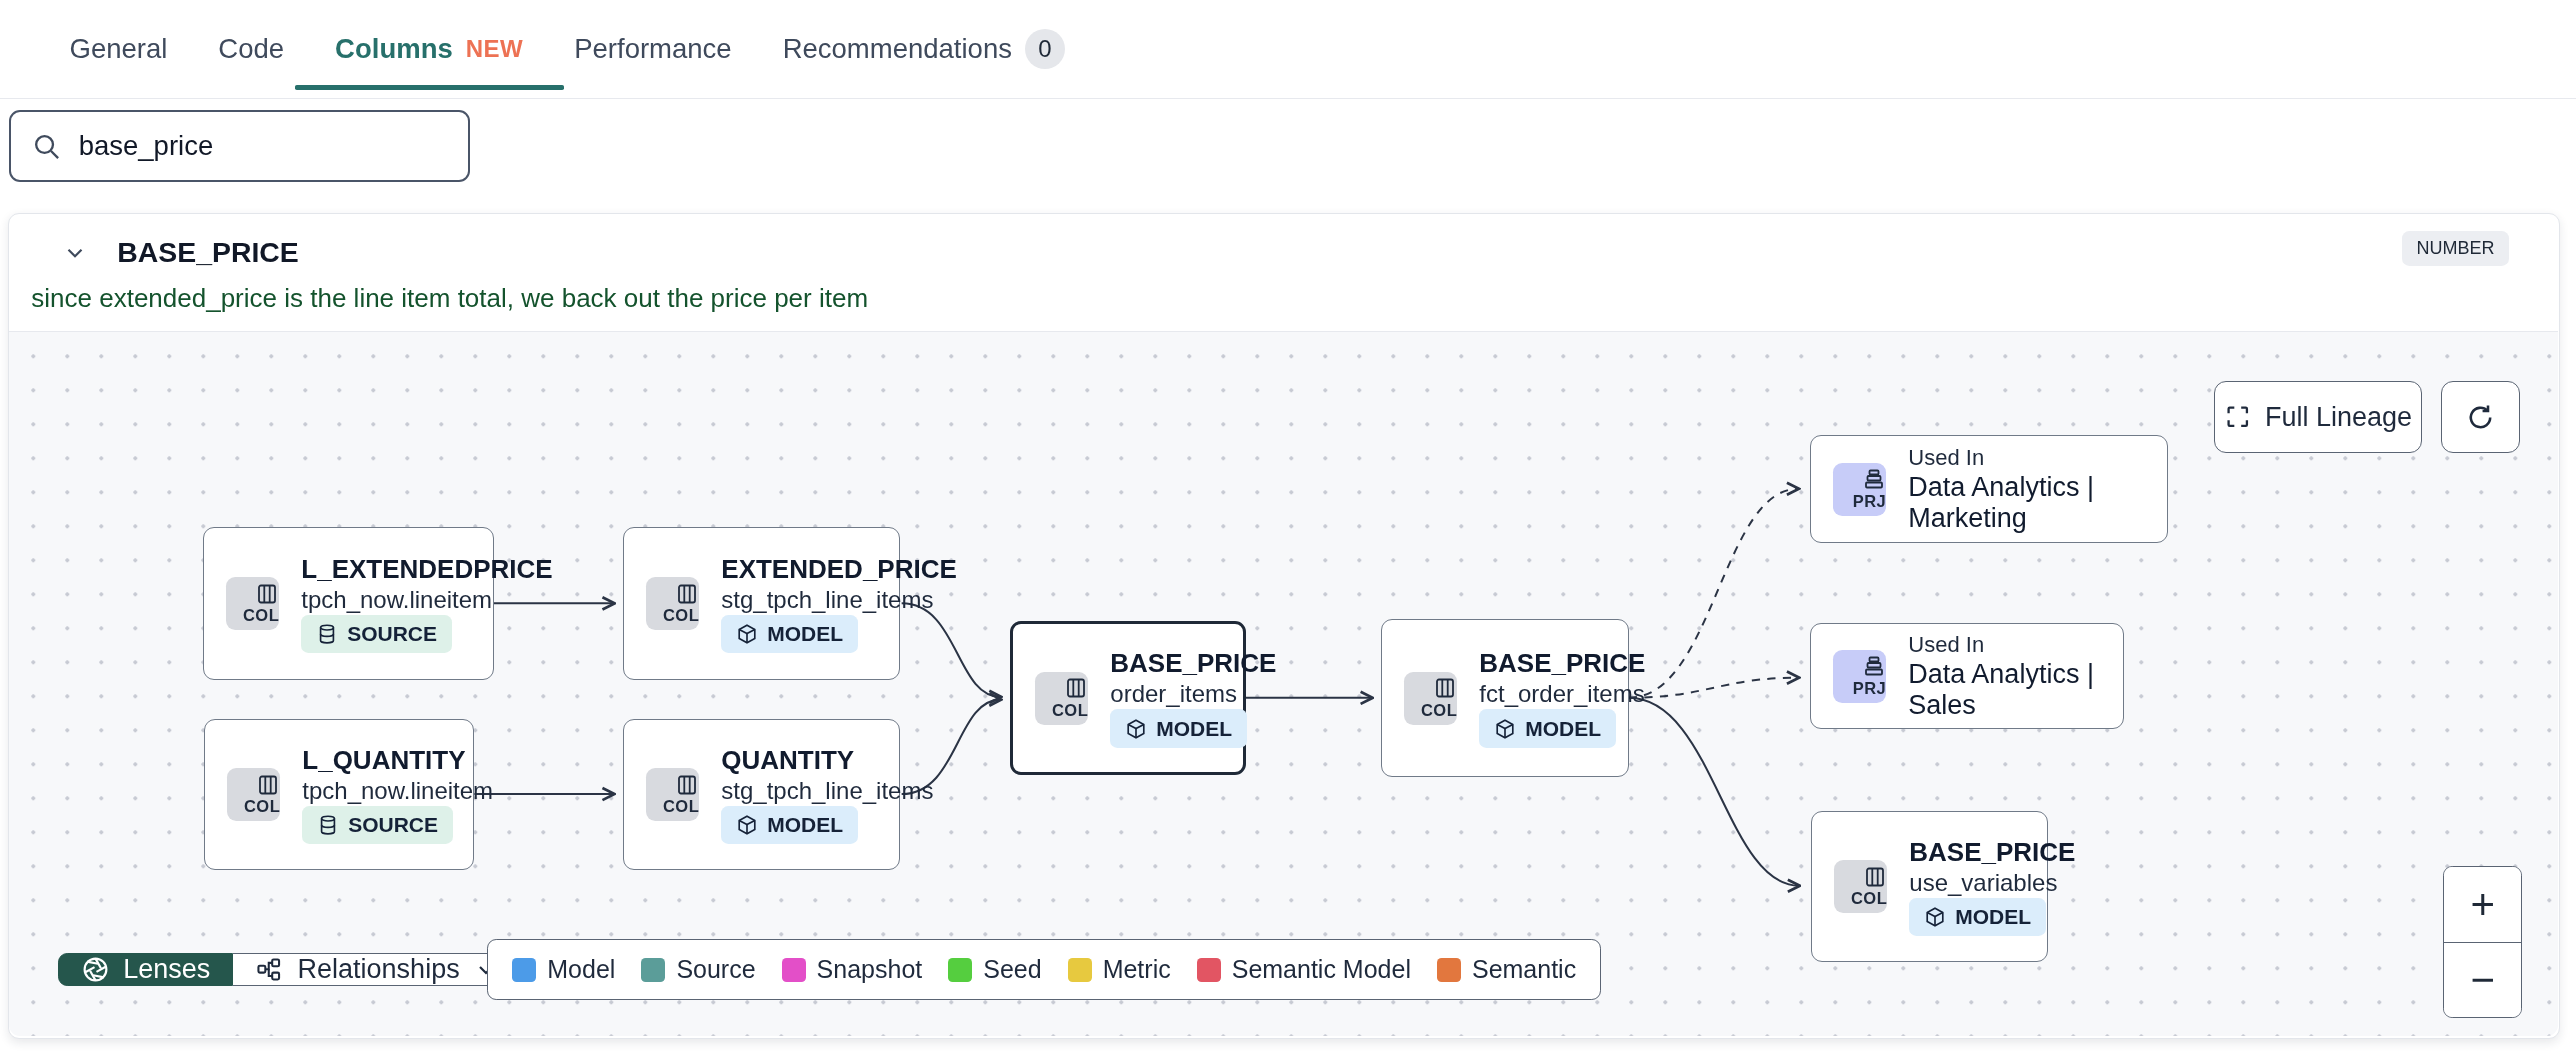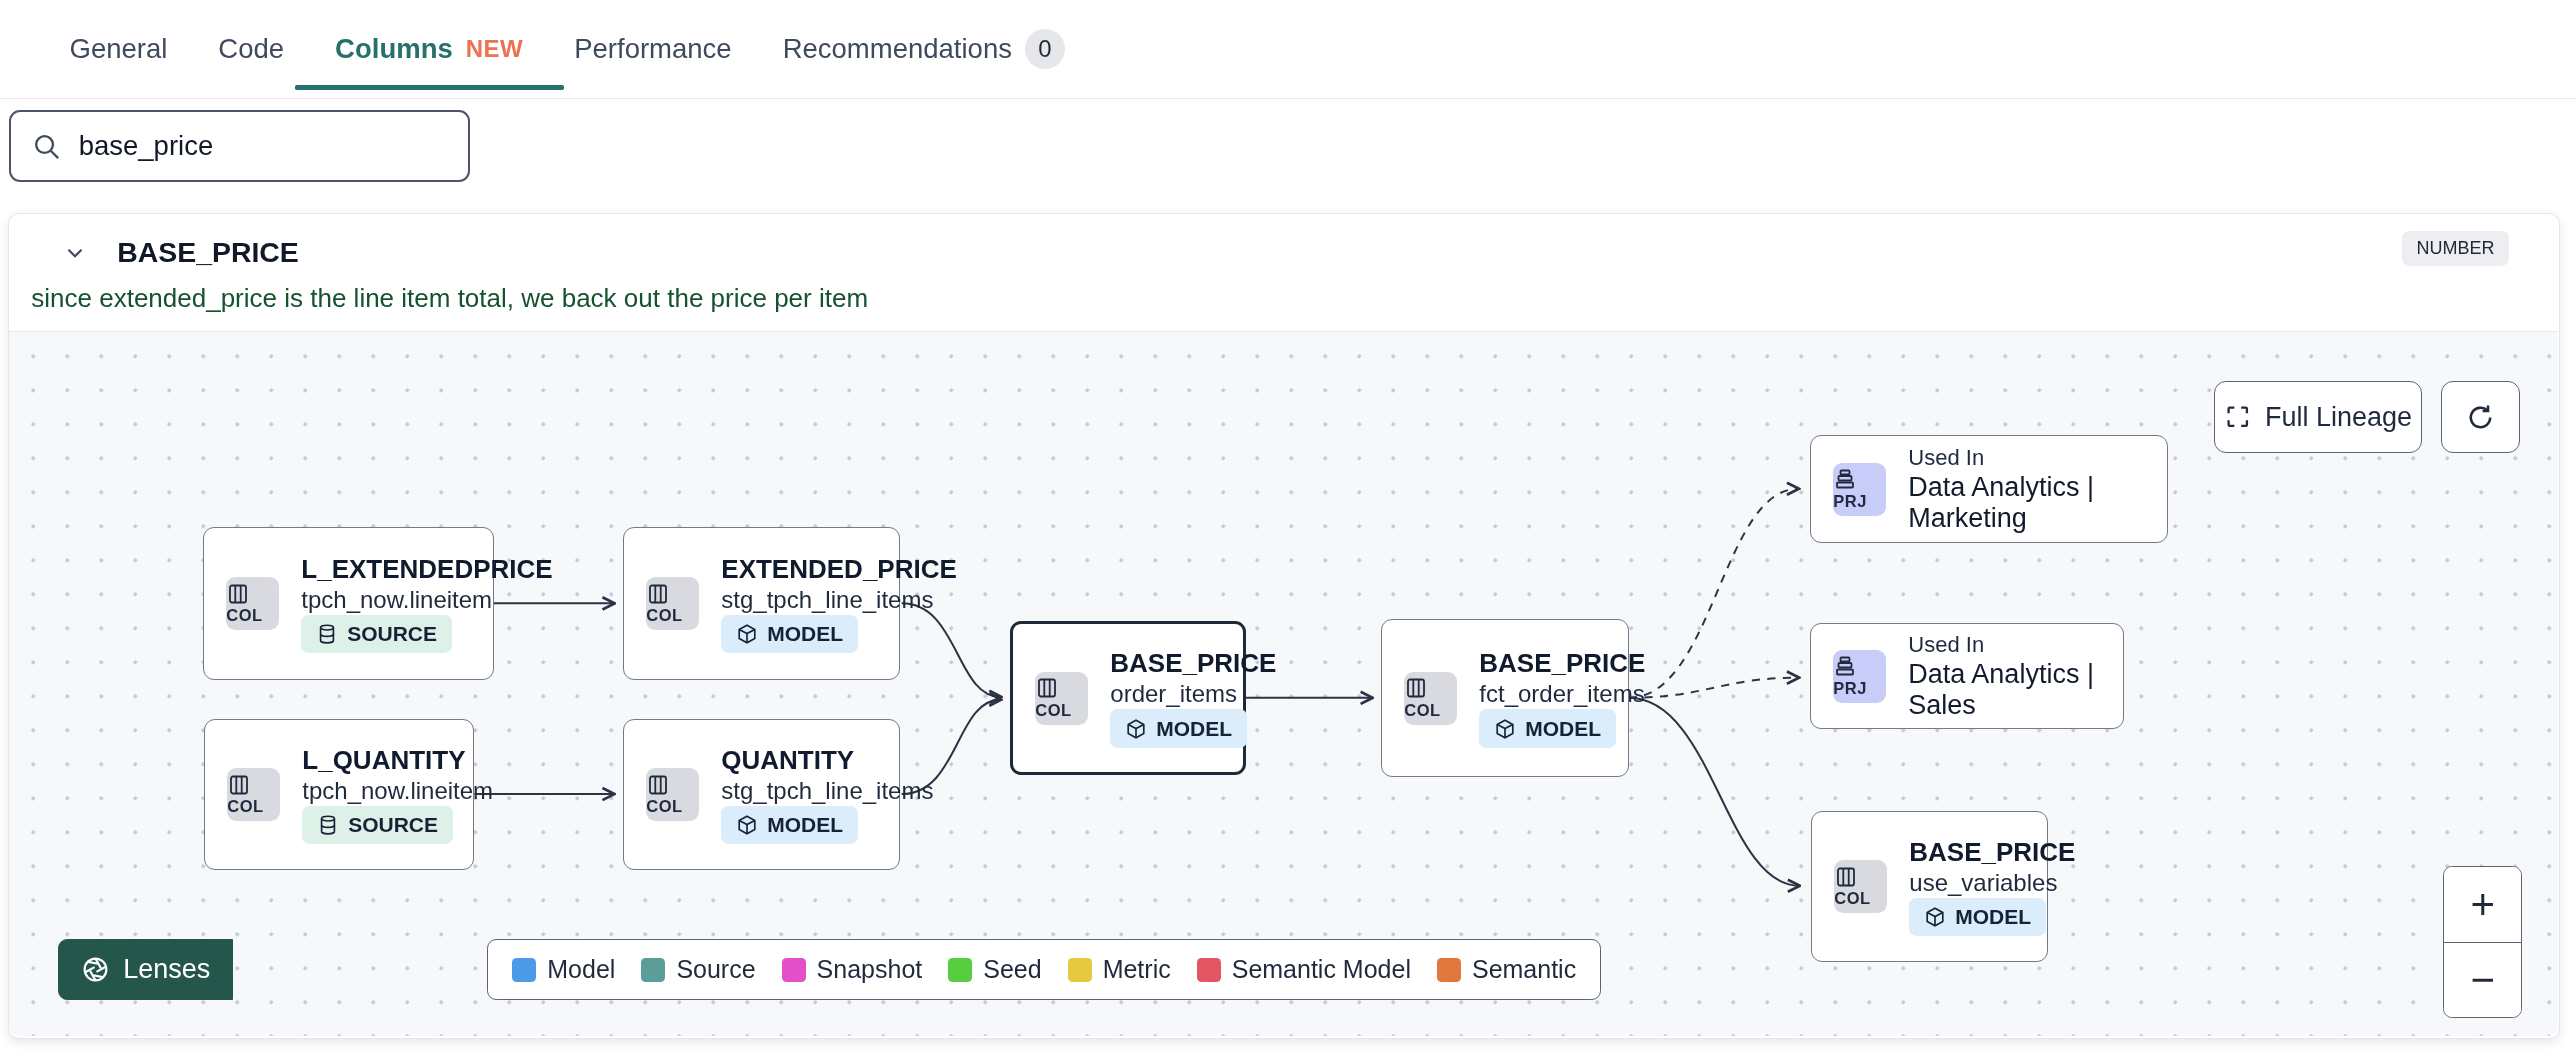--- a/index.html
+++ b/index.html
@@ -26,42 +26,42 @@
   .col-desc { position:absolute; left:22px; top:69px; font-size:26px; color:#14532d; }
 
   
   .canvas { position:absolute; left:0; top:117px; width:2549px; height:705px; background:#F7F8FA;
     background-image:radial-gradient(circle, #C7CAD3 1.6px, transparent 1.7px); background-size:34px 34px; background-position:7.3px 7.3px;
     border-top:1.4px solid #E7E9EE; border-radius:0 0 11px 11px; overflow:hidden; }
   .edges { position:absolute; left:0; top:0; width:2549px; height:705px; }
 
   .node { position:absolute; background:#fff; border:1.8px solid #707A88; border-radius:11px; display:flex; align-items:center; padding:0 22px; gap:22px; cursor:pointer; }
   .node.selected { border:3.7px solid #1F2937; }
-  .chip { width:53px; height:53px; border-radius:9.2px; background:#D8DADF; display:flex; flex-direction:column; align-items:flex-start; justify-content:center; gap:0.9px; flex:none; }
+  .chip { width:53px; height:53px; border-radius:9.2px; background:#D8DADF; display:flex; flex-direction:column; align-items:flex-end; justify-content:center; gap:0.9px; flex:none; }
   .chip span { font-size:16.5px; font-weight:700; color:#1F2A3C; letter-spacing:0.5px; }
   .chip.prj { background:#C7CCF8; }
   .node-body { display:flex; flex-direction:column; gap:1px; }
   .node-title { font-size:26px; font-weight:700; color:#111B2E; }
   .node-sub { font-size:24px; color:#1F2A3C; }
   .badge { align-self:flex-start; display:flex; align-items:center; gap:9.2px; border-radius:7.3px; padding:7.3px 14.7px; font-size:21px; font-weight:600; color:#152238; }
   .badge.source { background:#DEF1E9; }
   .badge.model { background:#DBEDFB; }
   .usedin-label { font-size:22px; color:#1F2A3C; }
   .usedin-title { font-size:27px; color:#111B2E; }
 
   
   .btn { position:absolute; background:#fff; border:1.8px solid #5A6473; border-radius:12px; display:flex; align-items:center; justify-content:center; gap:13px; font-size:27px; color:#1F2A3C; cursor:pointer; }
   .full-lineage { left:2205px; top:49px; width:208px; height:72px; }
   .refresh { left:2432px; top:49px; width:79px; height:72px; }
   .zoomctl { position:absolute; left:2434px; top:534px; width:79px; border:1.8px solid #5A6473; border-radius:9.2px; background:#fff; overflow:hidden; }
   .zoombtn { width:100%; height:75px; display:flex; align-items:center; justify-content:center; font-size:42px; color:#1F2937; cursor:pointer; background:#fff; }
   .zoombtn + .zoombtn { border-top:1.8px solid #5A6473; }
 
   
-  .toolgroup { position:absolute; left:49px; top:607px; height:61px; display:flex; }
+  .toolgroup { position:absolute; left:49px; top:607px; height:61px; display:flex;align-items:center; }
   .lenses { background:#25564C; color:#fff; border:1.8px solid #25564C; border-radius:9.2px 0 0 9.2px; display:flex; align-items:center; gap:13px; padding:0 22px; font-size:27px; cursor:pointer; }
   .relationships { background:#fff; border:1.8px solid #5A6473; border-left:none; border-radius:0 9.2px 9.2px 0; display:flex; align-items:center; gap:14.7px; padding:0 22px; font-size:27px; color:#1F2A3C; cursor:pointer; }
   .legend { position:absolute; left:478px; top:607px; height:61px; background:#fff; border:1.8px solid #5A6473; border-radius:9.2px; display:flex; align-items:center; gap:26px; padding:0 24px; }
   .legend-item { display:flex; align-items:center; gap:11px; font-size:25px; color:#1F2A3C; }
   .legend-swatch { width:24px; height:24px; border-radius:4.6px; flex:none; }
 
   svg.icon { display:block; }
 </style>
 </head>
 <body>
@@ -337,20 +337,33 @@
             <circle cx="12" cy="12" r="9"></circle>
             <line x1="12" y1="3" x2="16.5" y2="11"></line>
             <line x1="20.8" y1="9.5" x2="12.8" y2="14"></line>
             <line x1="19" y1="18.5" x2="10" y2="16.8"></line>
             <line x1="12" y1="21" x2="7.5" y2="13"></line>
             <line x1="3.2" y1="14.5" x2="11.2" y2="10"></line>
             <line x1="5" y1="5.5" x2="14" y2="7.2"></line>
           </svg>
         <span>Lenses</span>
       </div>
+      <div class="relationships">
+        <svg class="icon" width="27.5" height="27.5" viewBox="0 0 24 24" fill="none" stroke="#1F2A3C" stroke-width="1.8">
+            <rect x="3" y="8.5" width="6" height="6" rx="1.2"></rect>
+            <rect x="15" y="3" width="6" height="6" rx="1.2"></rect>
+            <rect x="15" y="14.5" width="6" height="6" rx="1.2"></rect>
+            <path d="M9 11.5 h3 V6 h3"></path>
+            <path d="M12 11.5 V17.5 h3"></path>
+          </svg>
+        <span>Relationships</span>
+        <svg class="icon" width="24" height="24" viewBox="0 0 24 24" fill="none" stroke="#1F2A3C" stroke-width="2.2">
+            <polyline points="6,9 12,15 18,9"></polyline>
+          </svg>
+      </div>
     </div>
 
     <div class="legend">
       <div class="legend-item">
           <span class="legend-swatch" style="background-color: rgb(76, 155, 232);"></span>
           <span>Model</span>
         </div>
       <div class="legend-item">
           <span class="legend-swatch" style="background-color: rgb(91, 157, 153);"></span>
           <span>Source</span>

